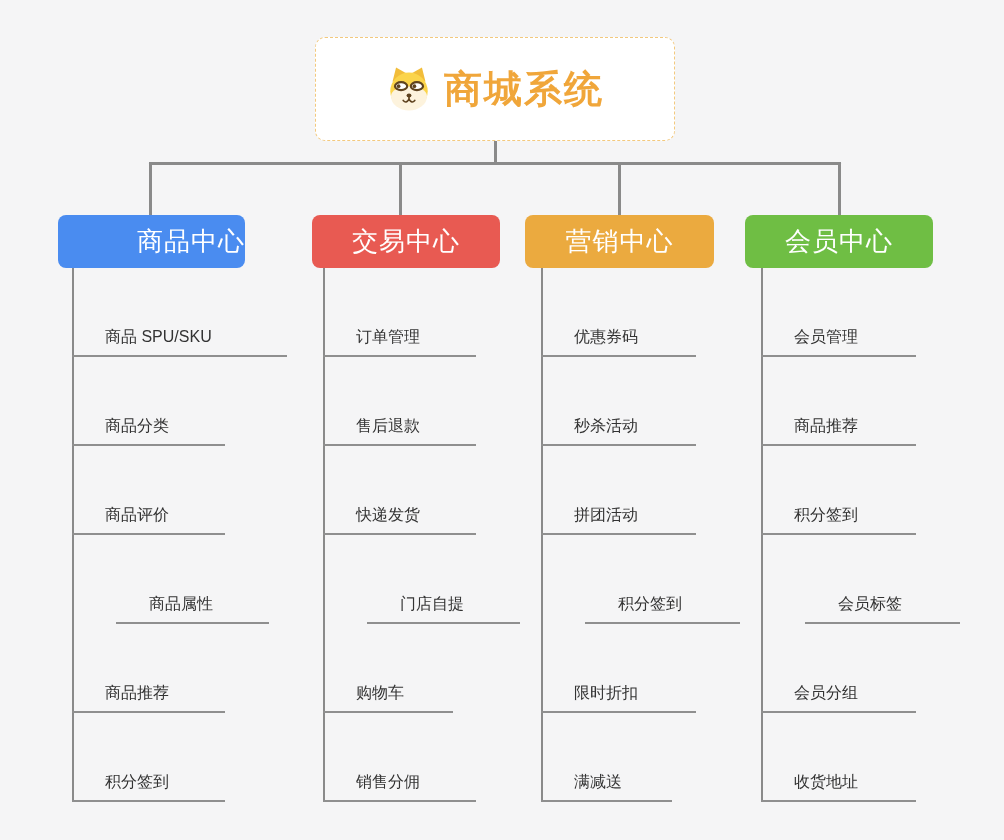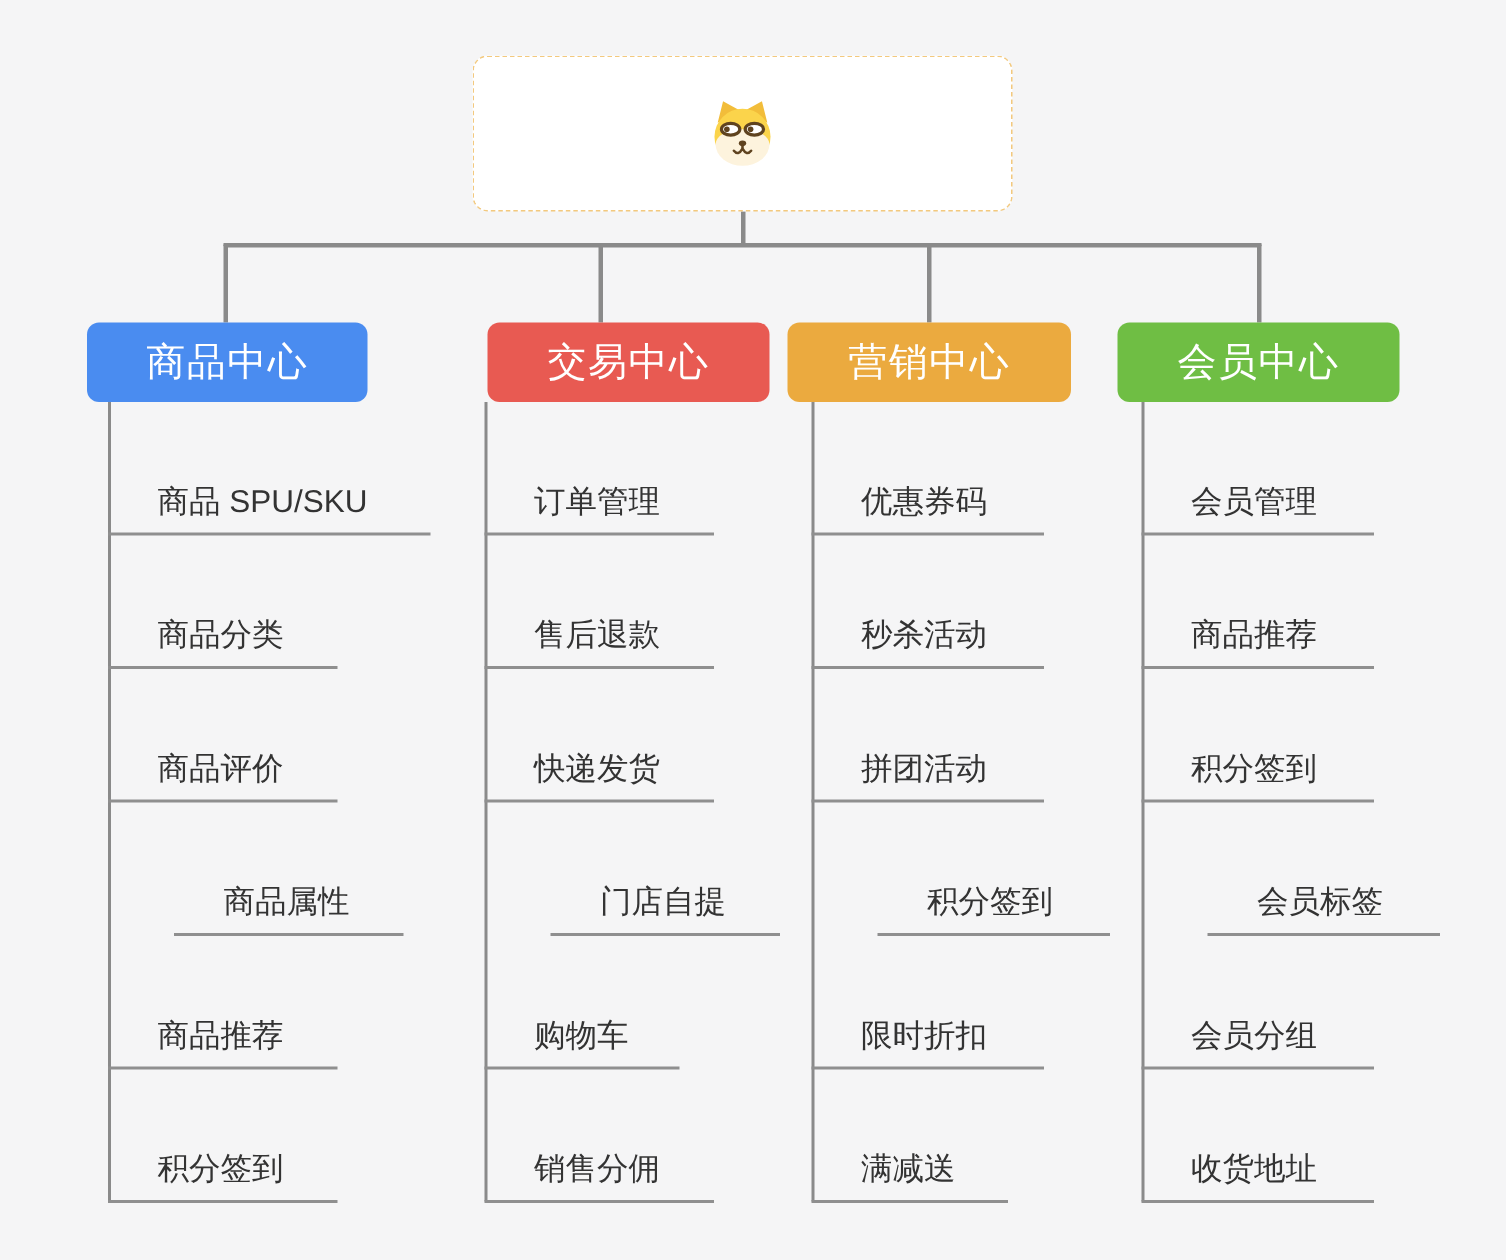--- a/index.html
+++ b/index.html
@@ -27,31 +27,31 @@
   .drop1{left:149px;} .drop2{left:399px;} .drop3{left:618px;} .drop4{left:838px;}
   .spine{top:268px;height:533px;width:2px;background:#8a8a8a;}
   .spine1{left:72px;} .spine2{left:323px;} .spine3{left:541px;} .spine4{left:761px;}
   
   .branch{
     top:215px;height:53px;border-radius:8px;
     display:flex;align-items:center;justify-content:center;
     color:#ffffff;font-size:26px;letter-spacing:1px;
     box-sizing:border-box;cursor:default;
   }
-  .branch1{left:58px;width:187px;background:#4a8cf0;}
-  .branch2{left:325px;width:188px;background:#e85a52;}
+  .branch1{left:58px;width:187px;background:#4a8cf0;justify-content:flex-end;}
+  .branch2{left:312px;width:188px;background:#e85a52;}
   .branch3{left:525px;width:189px;background:#ebaa3f;}
   .branch4{left:745px;width:188px;background:#6fbe44;}
   
   .item{
     height:42px;box-sizing:border-box;
     border-bottom:2px solid #8f8f8f;
     display:flex;align-items:flex-end;
     padding:0 0 7px 33px;
-    font-size:21px;color:#333333;white-space:nowrap;
+    font-size:16px;color:#333333;white-space:nowrap;
     cursor:default;
   }
   .c1{left:72px;} .c2{left:323px;} .c3{left:541px;} .c4{left:761px;}
   .r1{top:315px;} .r2{top:404px;} .r3{top:493px;} .r4{top:582px;margin-left:44px;} .r5{top:671px;} .r6{top:760px;}
 </style>
 </head>
 <body>
 
 <div class="abs line root-stub"></div>
 <div class="abs line rail"></div>
@@ -72,20 +72,21 @@
       <circle cx="32" cy="35" r="26" fill="#fbd44b"></circle>
       <path d="M7,42 a25,20 0 0 0 50,0 a25,14 0 0 0 -50,0 Z" fill="#fdf3dd"></path>
       <ellipse cx="21" cy="28" rx="8.5" ry="5.5" fill="#ffffff" stroke="#5f431f" stroke-width="3"></ellipse>
       <ellipse cx="43" cy="28" rx="8.5" ry="5.5" fill="#ffffff" stroke="#5f431f" stroke-width="3"></ellipse>
       <circle cx="17.5" cy="28" r="2.6" fill="#5f431f"></circle>
       <circle cx="39.5" cy="28" r="2.6" fill="#5f431f"></circle>
       <ellipse cx="32" cy="41" rx="3.4" ry="2.6" fill="#5f431f"></ellipse>
       <path d="M32 41 v5 M24 48 q4,5 8,-2 q4,7 8,2" fill="none" stroke="#5f431f" stroke-width="2.4" stroke-linecap="round"></path>
     </svg>
   </span>
+  <span class="root-title">商城系统</span>
 </div>
 
 <div class="abs branch branch1" style="background: rgb(74, 140, 240);">
   <span>商品中心</span>
 </div>
 <div class="abs branch branch2" style="background: rgb(232, 90, 82);">
   <span>交易中心</span>
 </div>
 <div class="abs branch branch3" style="background: rgb(235, 170, 63);">
   <span>营销中心</span>

